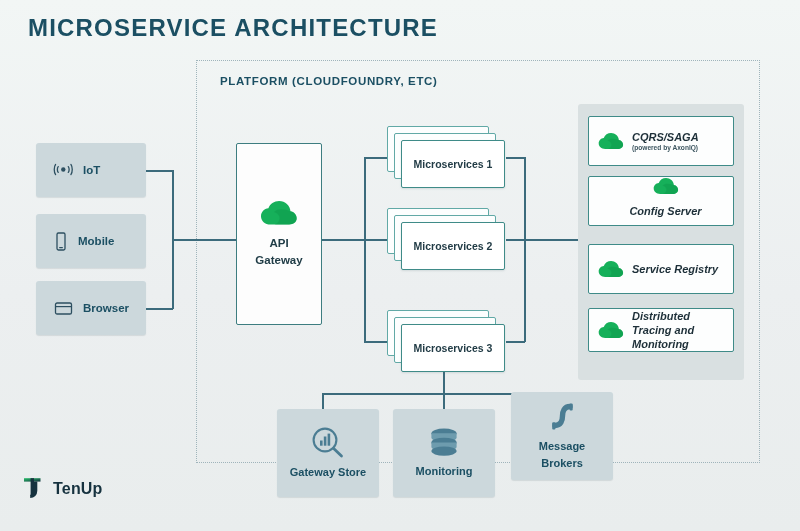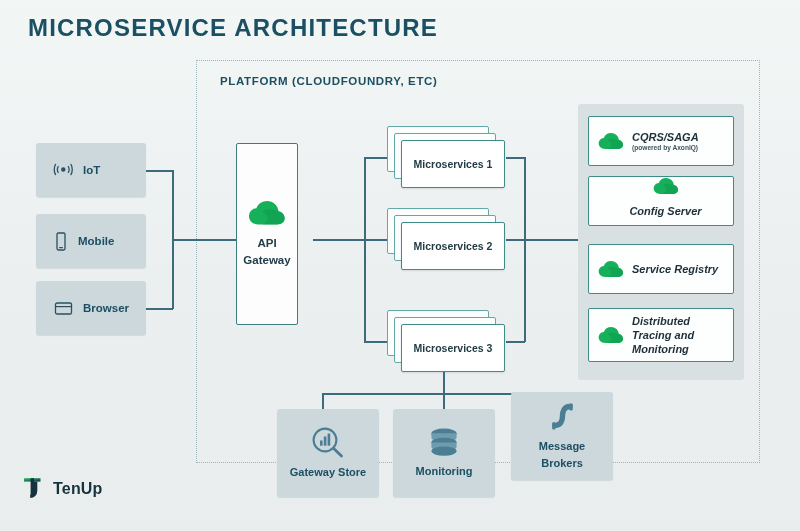--- a/index.html
+++ b/index.html
@@ -41,21 +41,21 @@
     display:flex;align-items:center;
     box-shadow:0 1px 1px rgba(100,120,128,.18);
   }
   .tile .lbl{
     font-size:11.5px;font-weight:bold;color:#1b4f63;white-space:nowrap;
   }
   .client{width:110px;height:54px;padding-left:18px;gap:10px;}
 
   
   .gw{
-    position:absolute;left:236px;top:143px;width:62px;height:182px;
+    position:absolute;left:236px;top:143px;width:86px;height:182px;
     background:#fdfdfd;border:1.4px solid #3d7d80;border-radius:2px;
     box-sizing:border-box;
     display:flex;flex-direction:column;align-items:center;justify-content:center;
     gap:9px;
   }
   .gw .gwt{font-size:11.5px;font-weight:bold;color:#213d47;line-height:1.28;text-align:center;}
 
   
   .msstack{position:absolute;width:122px;height:63px;}
   .msstack .card{
@@ -238,21 +238,21 @@
         <svg width="26" height="19" viewBox="0 0 38 27">
           <path d="M10.5 24.5C4.9 24.5 1 20.9 1 16.2c0-4.2 3.2-7.6 7.4-7.9C9.9 3.9 14.2 1 19.1 1c6.1 0 11 4.5 11.4 10.3 3.6.6 6.2 3.5 6.2 7 0 3.9-3.3 6.2-7.6 6.2z" fill="#16b05a"></path>
           <path d="M30.6 11.4c3.5.6 6 3.4 6 6.9 0 3.9-3.2 6.2-7.5 6.2H14.6c3.2-1.3 5-3.6 5-6.3 0-3-2.1-5.2-5.6-6.3 2.2-1.9 4.4-2.6 7.2-2.6 4.3 0 7.8 1.4 9.4 2.1z" fill="#0f9a4c" opacity=".55"></path>
         </svg>
       </span>
       <span class="sv-txt">
         <span class="sv-t">Service Registry</span>
       </span>
     </div>
 
-    <div class="svc" style="top:204px;height:54px;">
+    <div class="svc" style="top:204px;height:44px;">
       <span>
         <svg width="26" height="19" viewBox="0 0 38 27">
           <path d="M10.5 24.5C4.9 24.5 1 20.9 1 16.2c0-4.2 3.2-7.6 7.4-7.9C9.9 3.9 14.2 1 19.1 1c6.1 0 11 4.5 11.4 10.3 3.6.6 6.2 3.5 6.2 7 0 3.9-3.3 6.2-7.6 6.2z" fill="#16b05a"></path>
           <path d="M30.6 11.4c3.5.6 6 3.4 6 6.9 0 3.9-3.2 6.2-7.5 6.2H14.6c3.2-1.3 5-3.6 5-6.3 0-3-2.1-5.2-5.6-6.3 2.2-1.9 4.4-2.6 7.2-2.6 4.3 0 7.8 1.4 9.4 2.1z" fill="#0f9a4c" opacity=".55"></path>
         </svg>
       </span>
       <span class="sv-txt">
         <span class="sv-t">Distributed</span>
         <span class="sv-t">Tracing and</span>
         <span class="sv-t">Monitoring</span>

